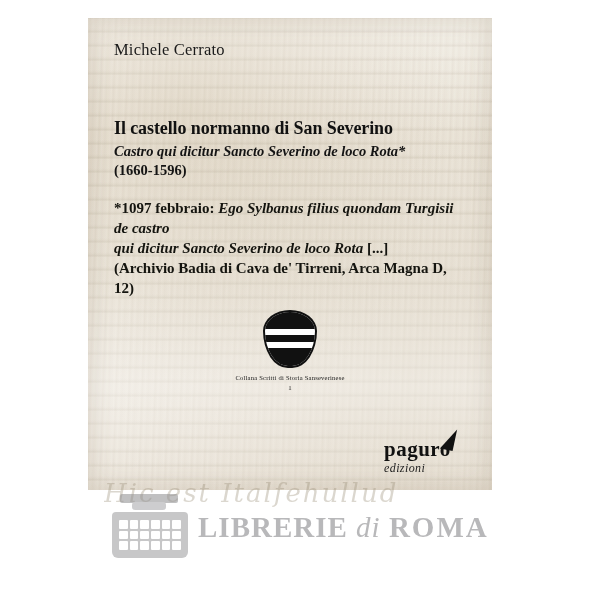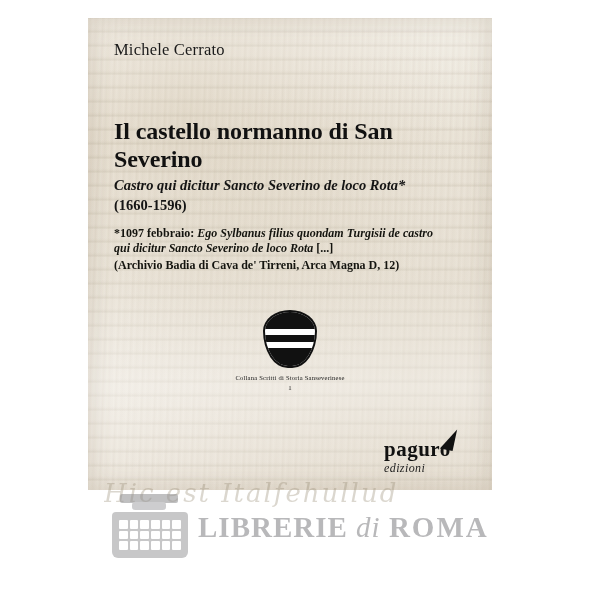--- a/index.html
+++ b/index.html
@@ -83,43 +83,43 @@
     right: 22px;
     top: 22px;
   }
   .author {
     font-size: 16.5px;
     color: #1a1a1a;
     letter-spacing: 0.2px;
     margin-bottom: 58px;
   }
   .title {
-    font-size: 24px;
+    font-size: 18px;
     font-weight: bold;
     color: #111111;
     line-height: 1.15;
     letter-spacing: -0.1px;
   }
   .subtitle {
     font-size: 14.5px;
     font-style: italic;
     font-weight: bold;
     color: #141414;
     margin-top: 4px;
     line-height: 1.2;
   }
   .dates {
     font-size: 14.5px;
     font-weight: bold;
     color: #141414;
     margin-top: 2px;
   }
   .quote {
-    margin-top: 12px;
-    font-size: 12px;
+    margin-top: 20px;
+    font-size: 15px;
     font-weight: bold;
     color: #14140f;
     line-height: 1.32;
   }
   .quote .it { font-style: italic; }
   .quote .src { display: block; margin-top: 1px; }
 
   
   .emblem-wrap {
     position: absolute;

